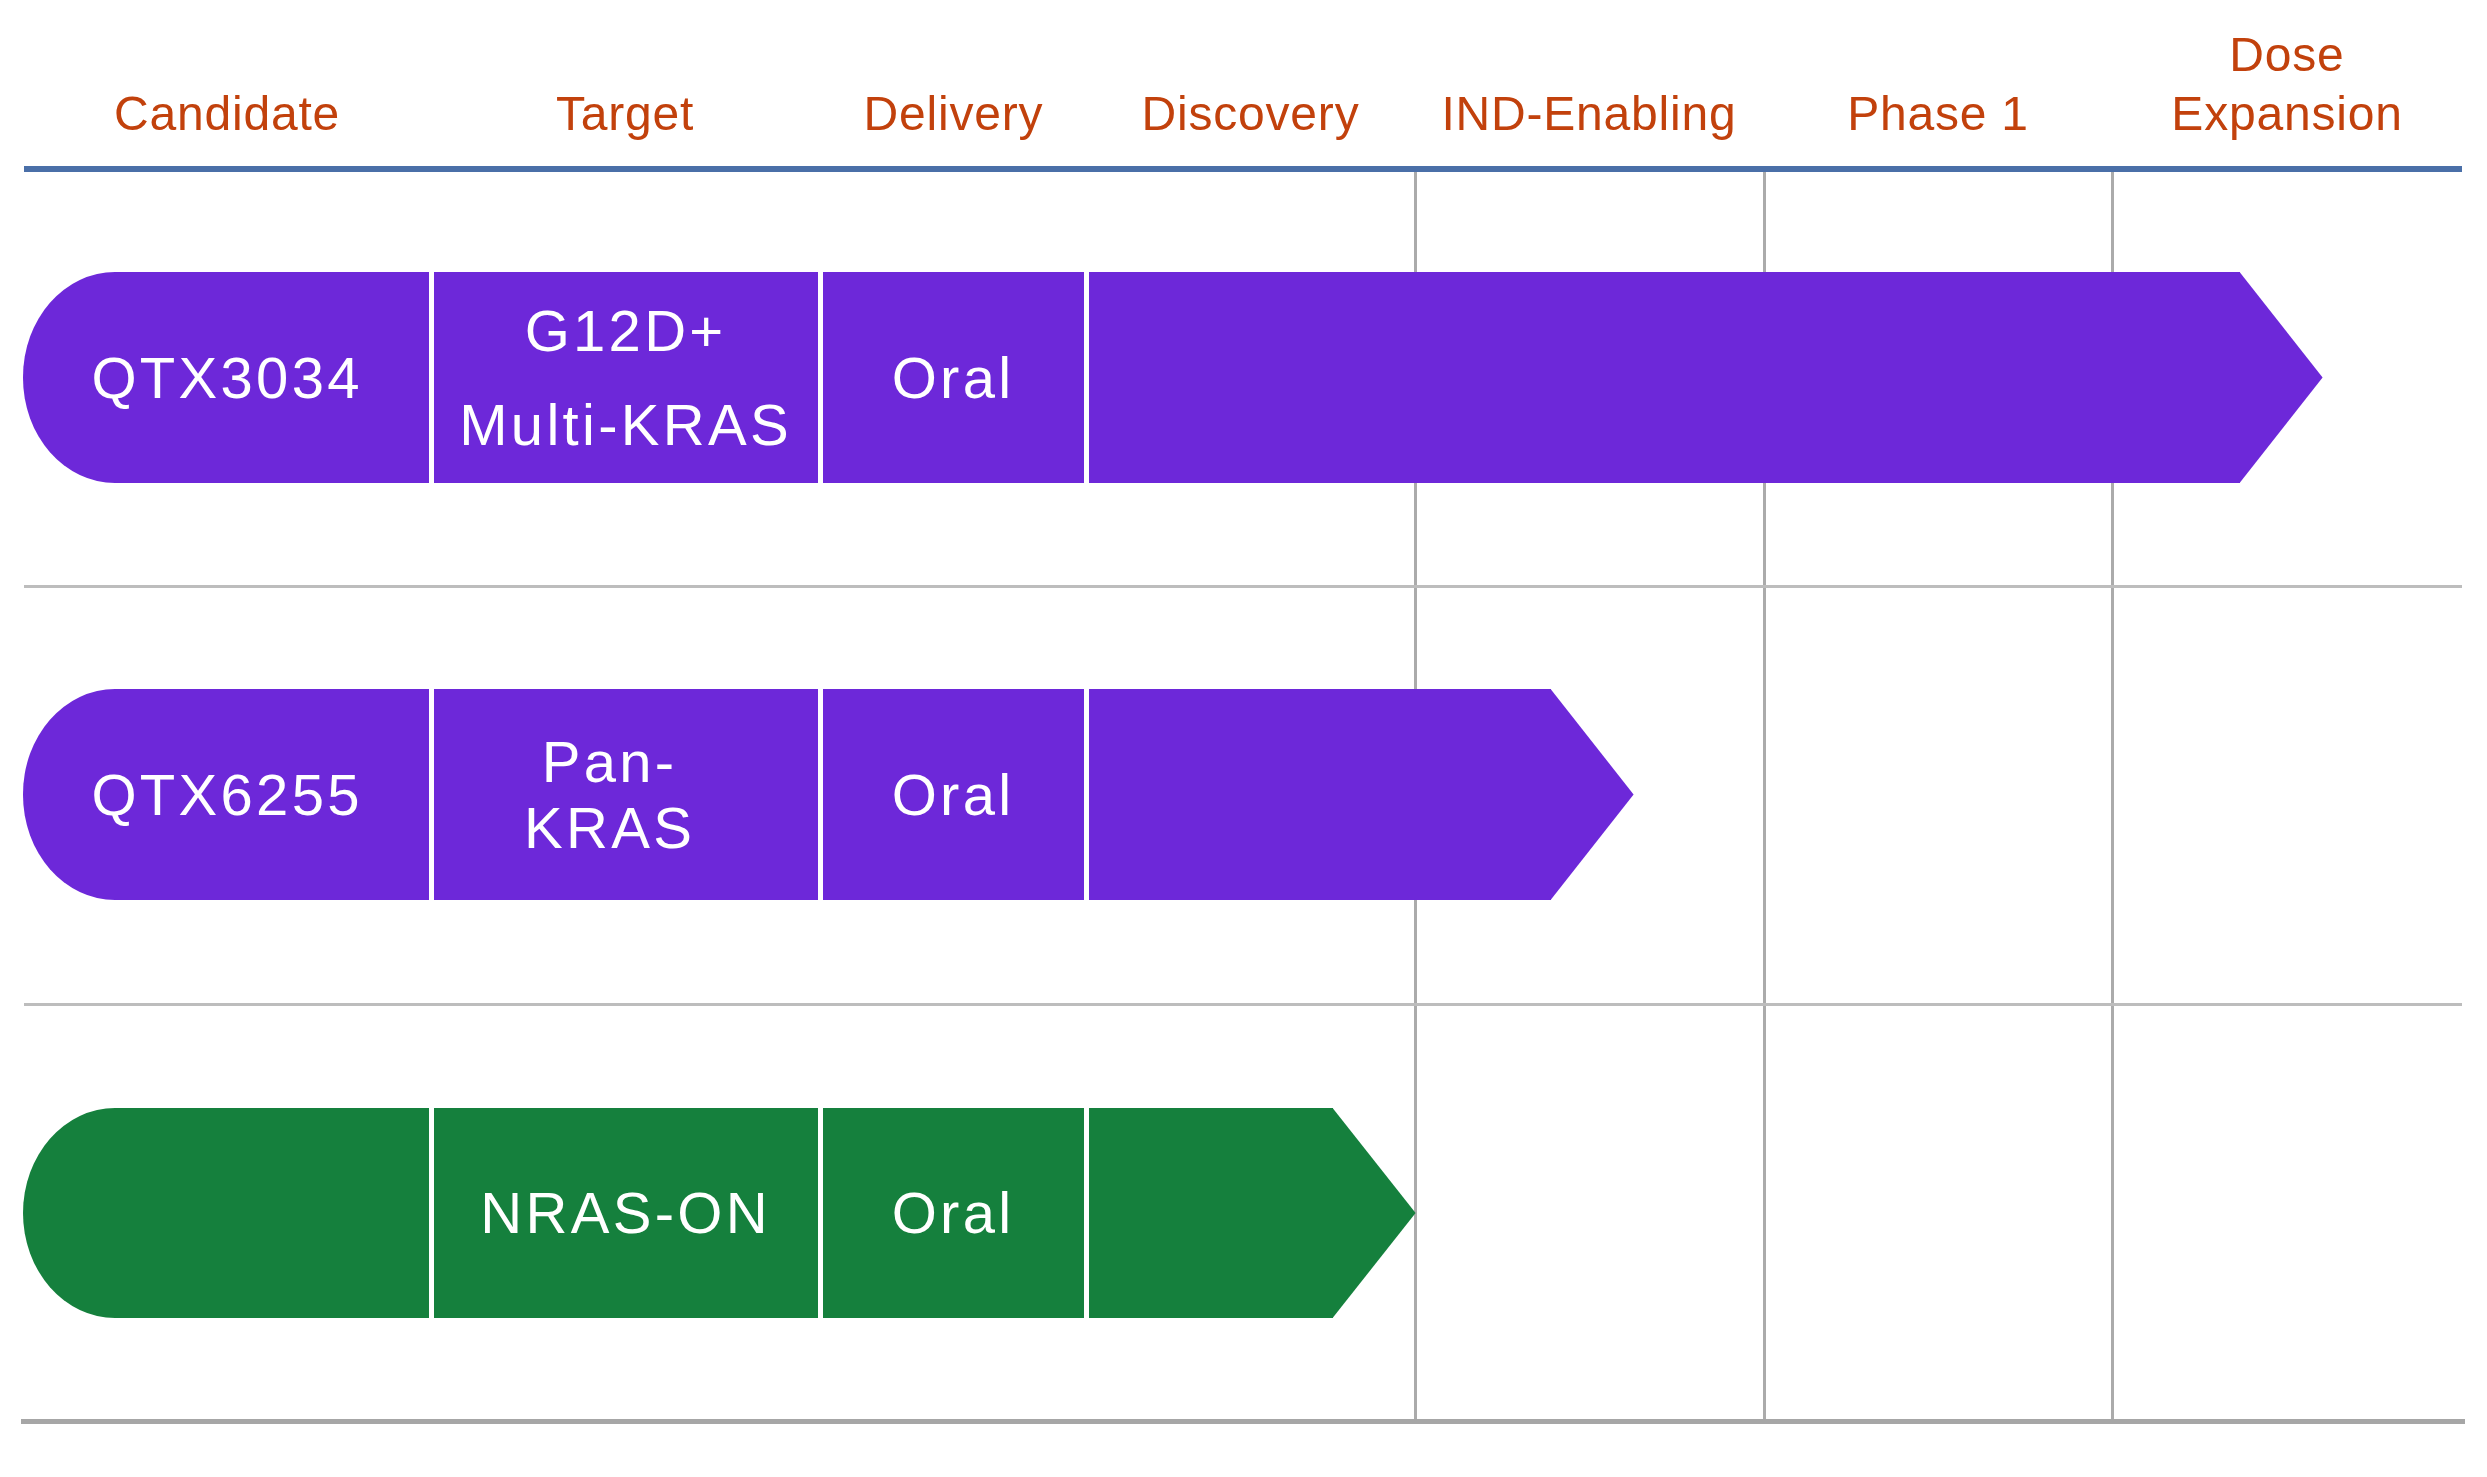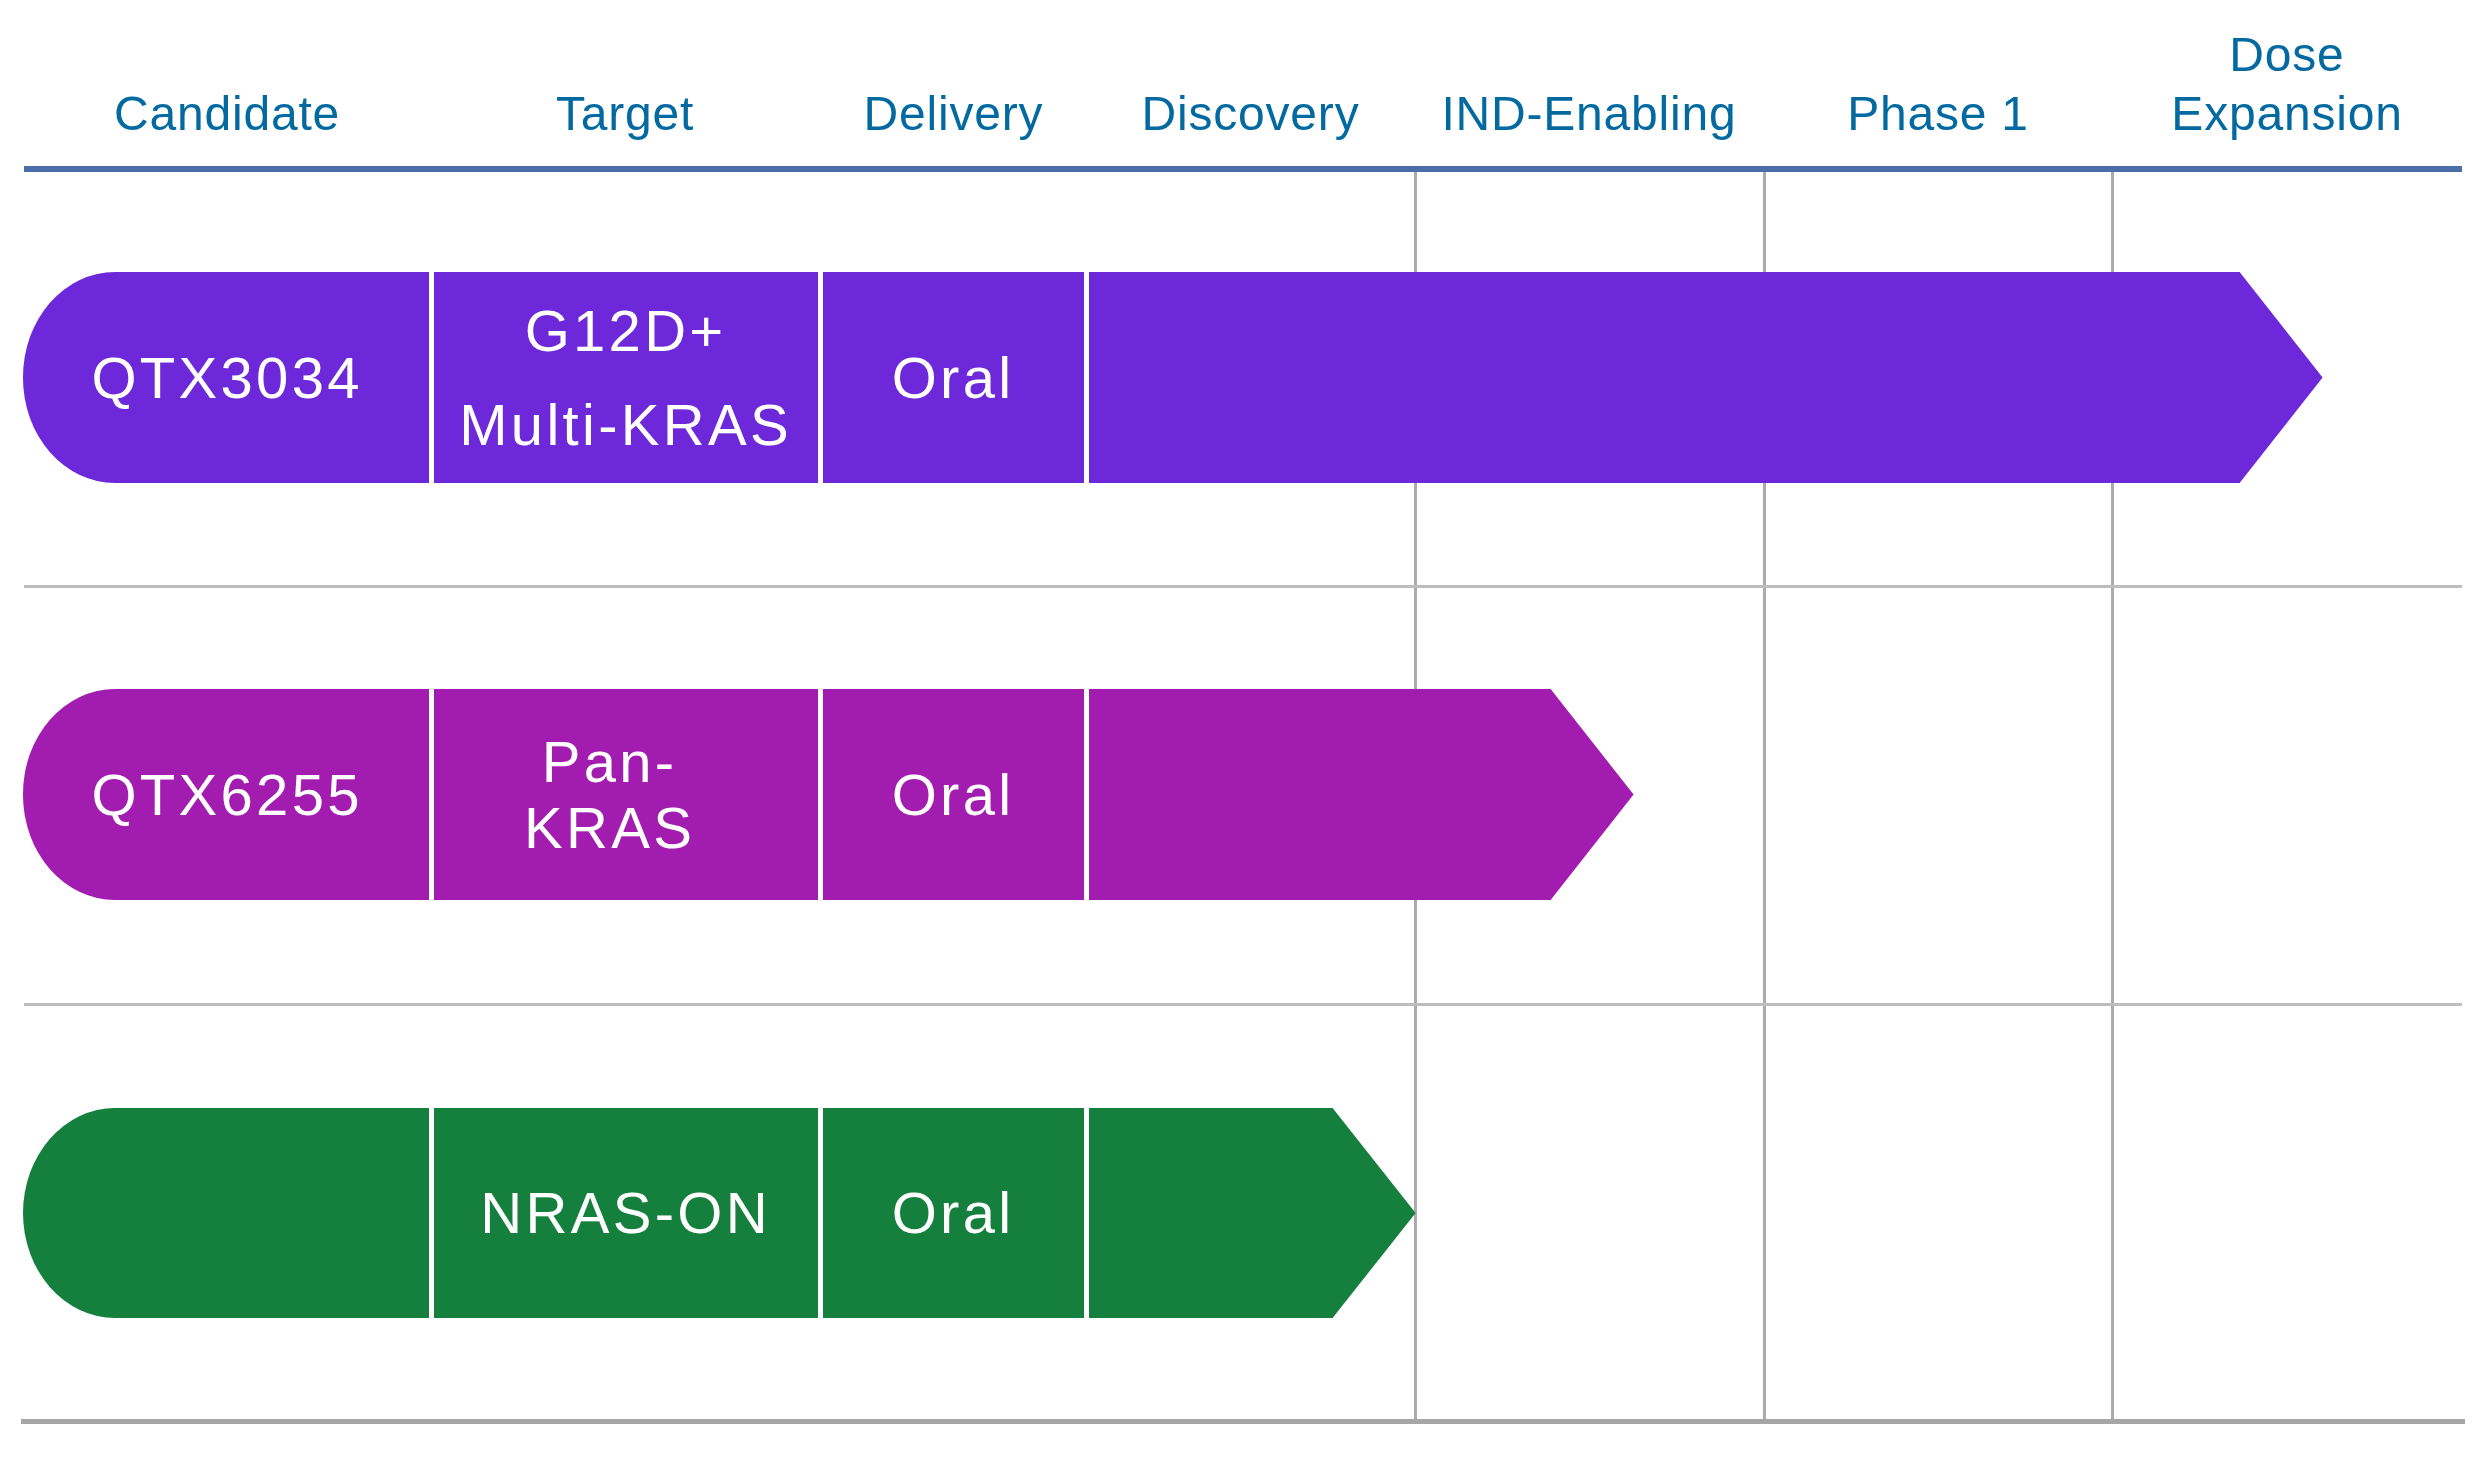--- a/index.html
+++ b/index.html
@@ -3,38 +3,38 @@
 <meta charset="utf-8">
 <style>
   html,body{margin:0;padding:0;background:#ffffff;}
   body{width:2487px;height:1478px;overflow:hidden;
        font-family:"Liberation Sans", sans-serif;}
   #stage{position:relative;width:2487px;height:1478px;background:#ffffff;}
 
   
   .hdr{position:absolute;top:0;height:155px;display:flex;flex-direction:column;
        justify-content:flex-end;align-items:center;padding-bottom:11.7px;box-sizing:border-box;
-       color:#0369a1;font-size:48px;line-height:1.22;letter-spacing:0.8px;text-align:center;
+       color:#c2410c;font-size:48px;line-height:1.22;letter-spacing:0.8px;text-align:center;
        font-weight:400;}
   .hdr span{display:block;}
   .rule{position:absolute;left:24px;width:2438px;top:166px;height:5.8px;background:#4a6fa8;}
 
   
   .vline{position:absolute;top:172px;height:1250px;width:2.5px;background:#ababab;}
   .hsep{position:absolute;left:24px;width:2438px;height:3.3px;background:#bdbdbd;}
   .bline{position:absolute;left:21px;width:2444px;top:1419px;height:5px;background:#a6a6a6;}
 
   
   .pill{position:absolute;}
   .pill-body{position:absolute;left:0;top:0;bottom:0;
              border-radius:92px 0 0 92px / 105px 0 0 105px;}
   .pill-head{position:absolute;right:0;top:0;bottom:0;width:83px;
              clip-path:polygon(0 0, 100% 50%, 0 100%);}
   .c1{background:#6d28d9;}
-  .c2{background:#a21caf;}
+  .c2{background:#6d28d9;}
   .c3{background:#15803d;}
 
   .cell{position:absolute;top:0;bottom:0;display:flex;flex-direction:column;
         justify-content:center;align-items:center;color:#ffffff;
         font-size:58px;line-height:1.13;letter-spacing:3.3px;font-weight:400;text-align:center;}
   .cell span{display:block;}
   .vsep{position:absolute;top:0;bottom:0;width:5px;background:#ffffff;}
 </style>
 </head>
 <body>

